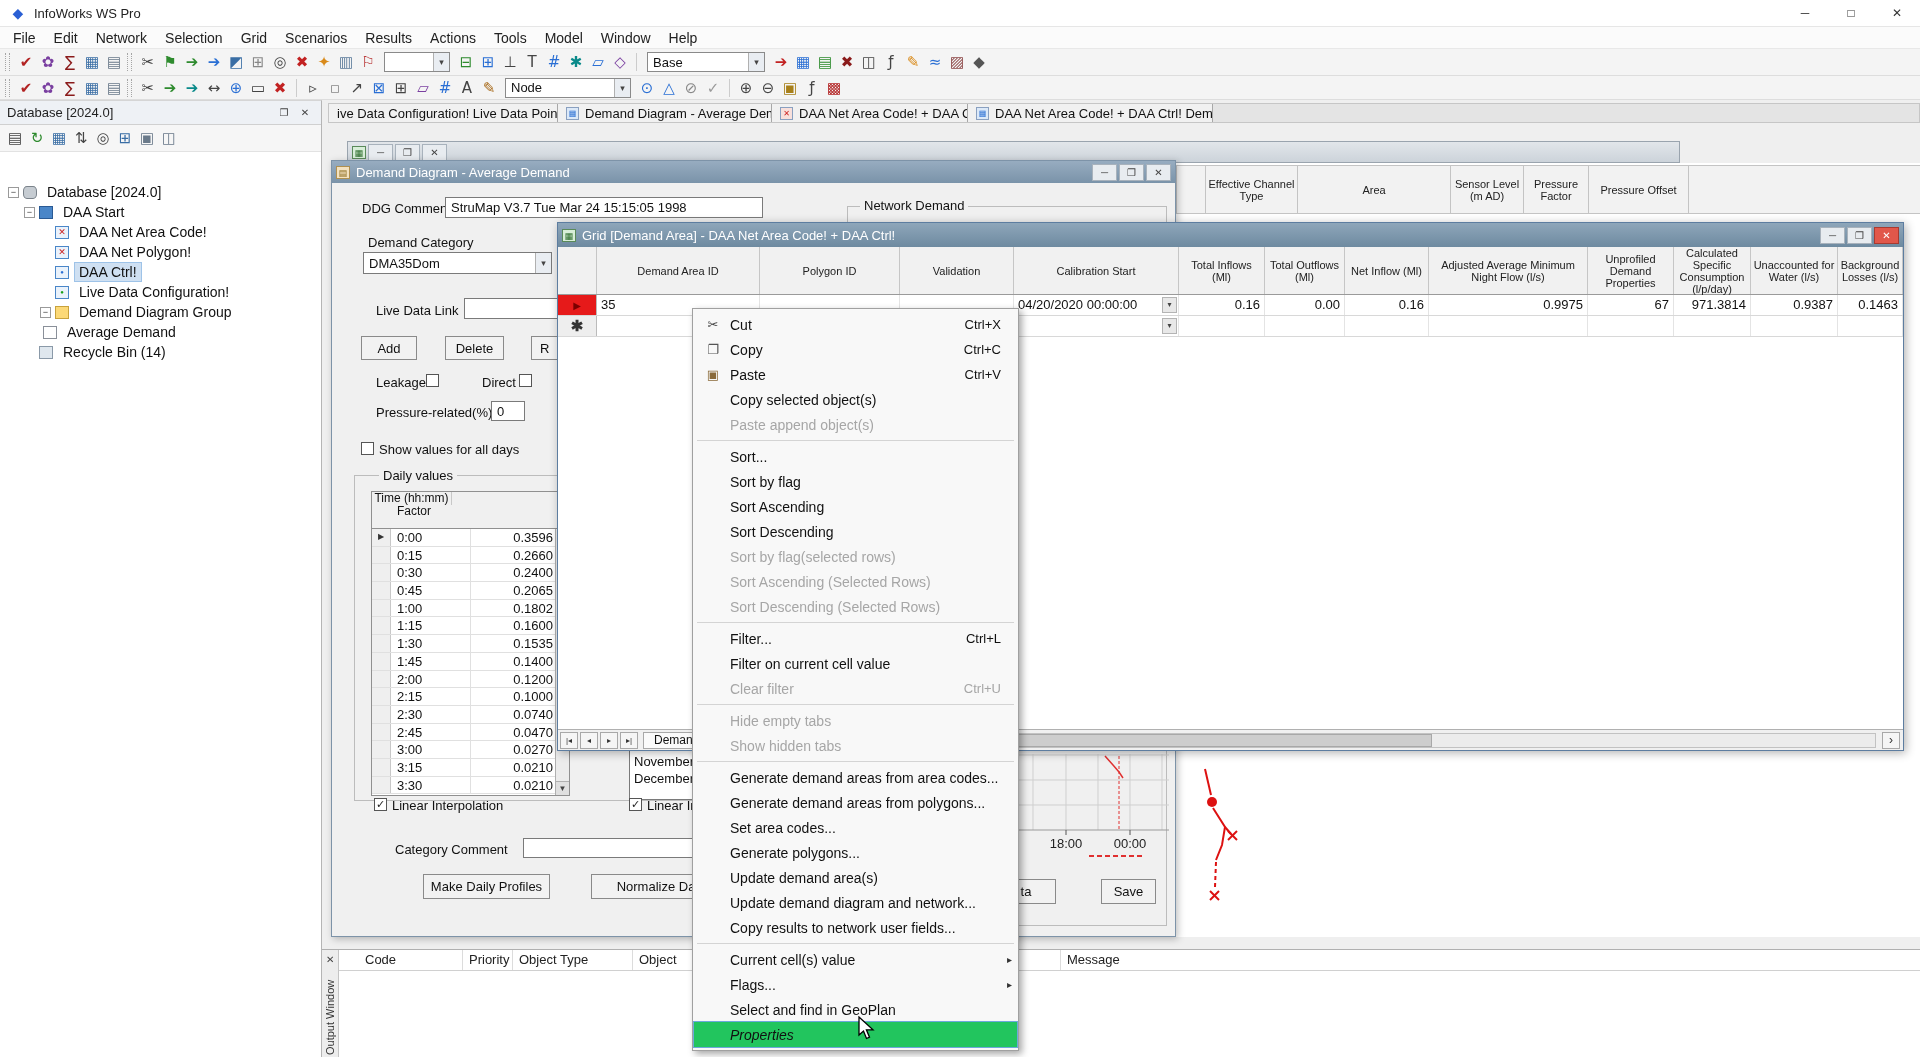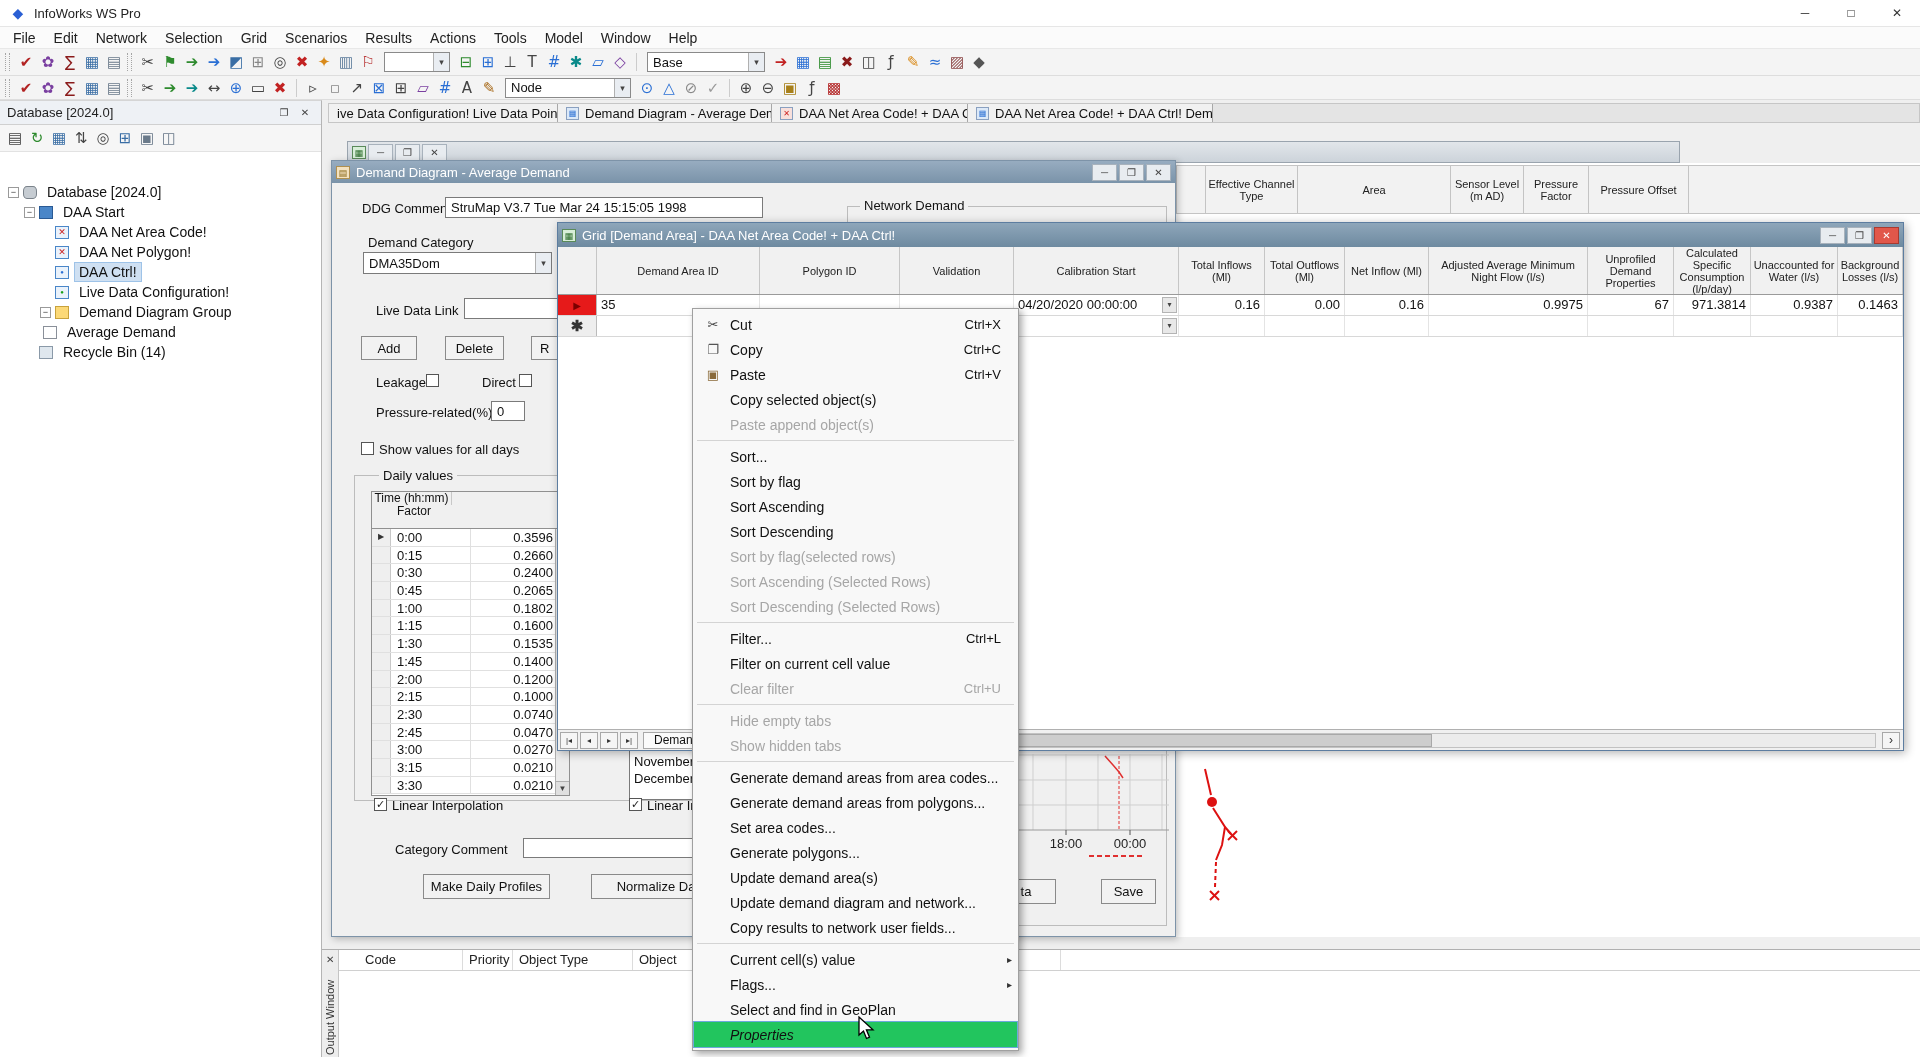--- a/index.html
+++ b/index.html
@@ -710,20 +710,21 @@
   <div class="outpanel">
     <div class="outtab">
       <span class="outx">✕</span>
       <span class="outlbl">Output Window</span>
     </div>
     <div class="outheads" id="outheads">
         <div class="oh" style="width: 104px;">Code</div>
         <div class="oh" style="width: 50px;">Priority</div>
         <div class="oh" style="width: 120px;">Object Type</div>
         <div class="oh" style="width: 428px;">Object</div>
+        <div class="oh fill">Message</div>
       </div>
   </div>
 
   <svg class="cursor" style="left:857px;top:1016px" width="22" height="24">
     <polygon points="2,1 2,19 6.5,15 9.5,22.5 12.5,21.2 9.4,13.8 16,13.8" fill="#ffffff" stroke="#000000" stroke-width="1.3"></polygon>
   </svg>
 
 </div>
 
 </body></html>

